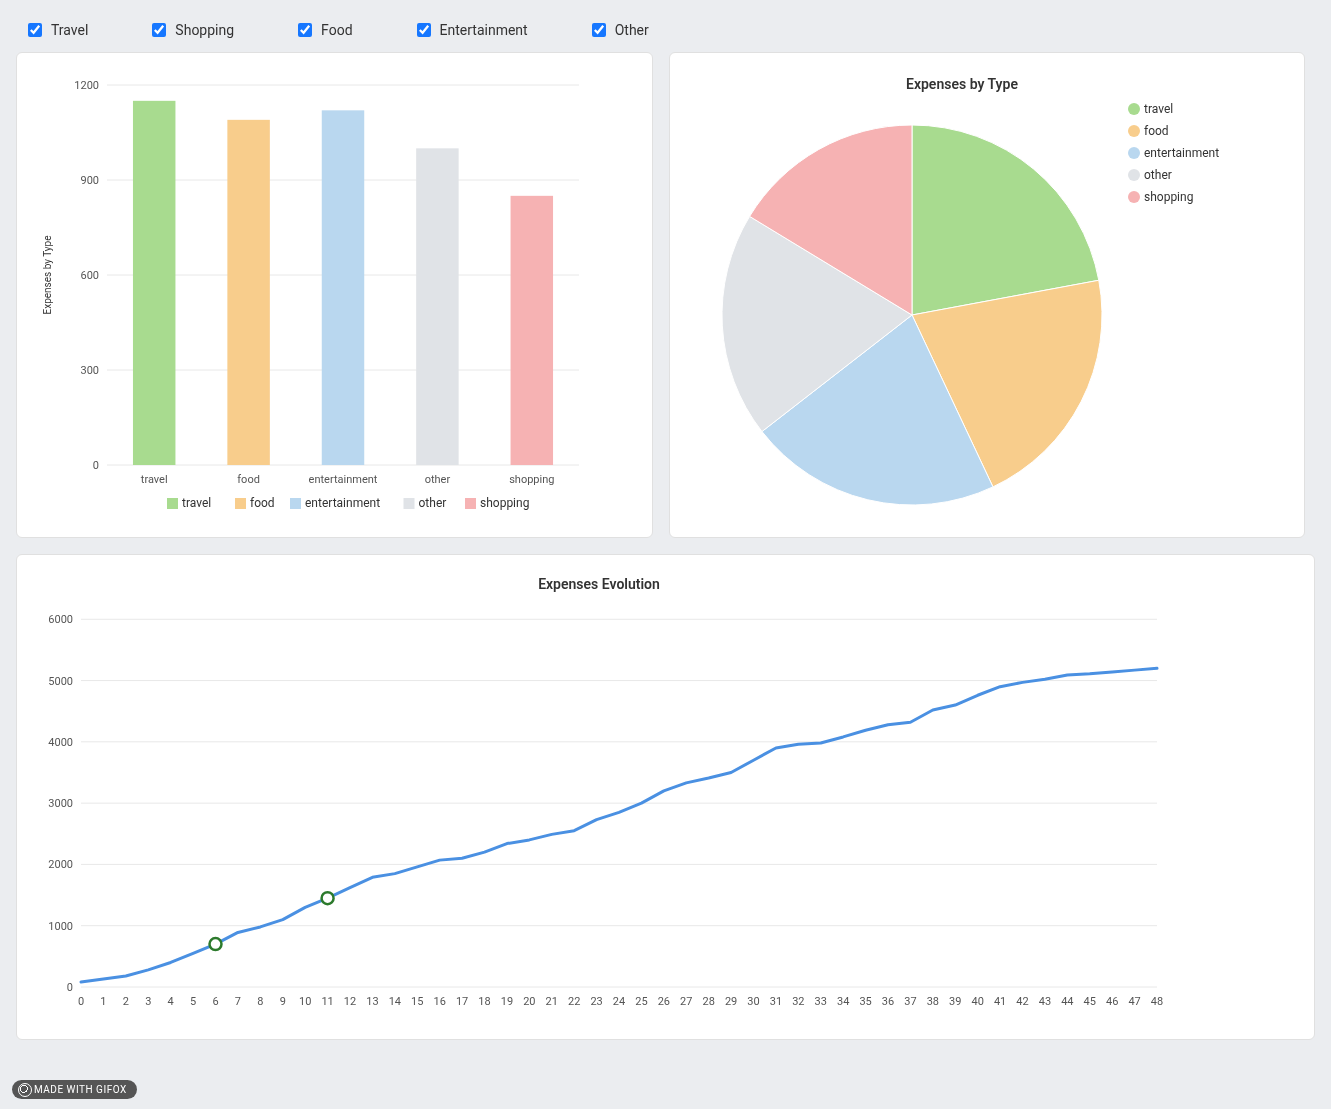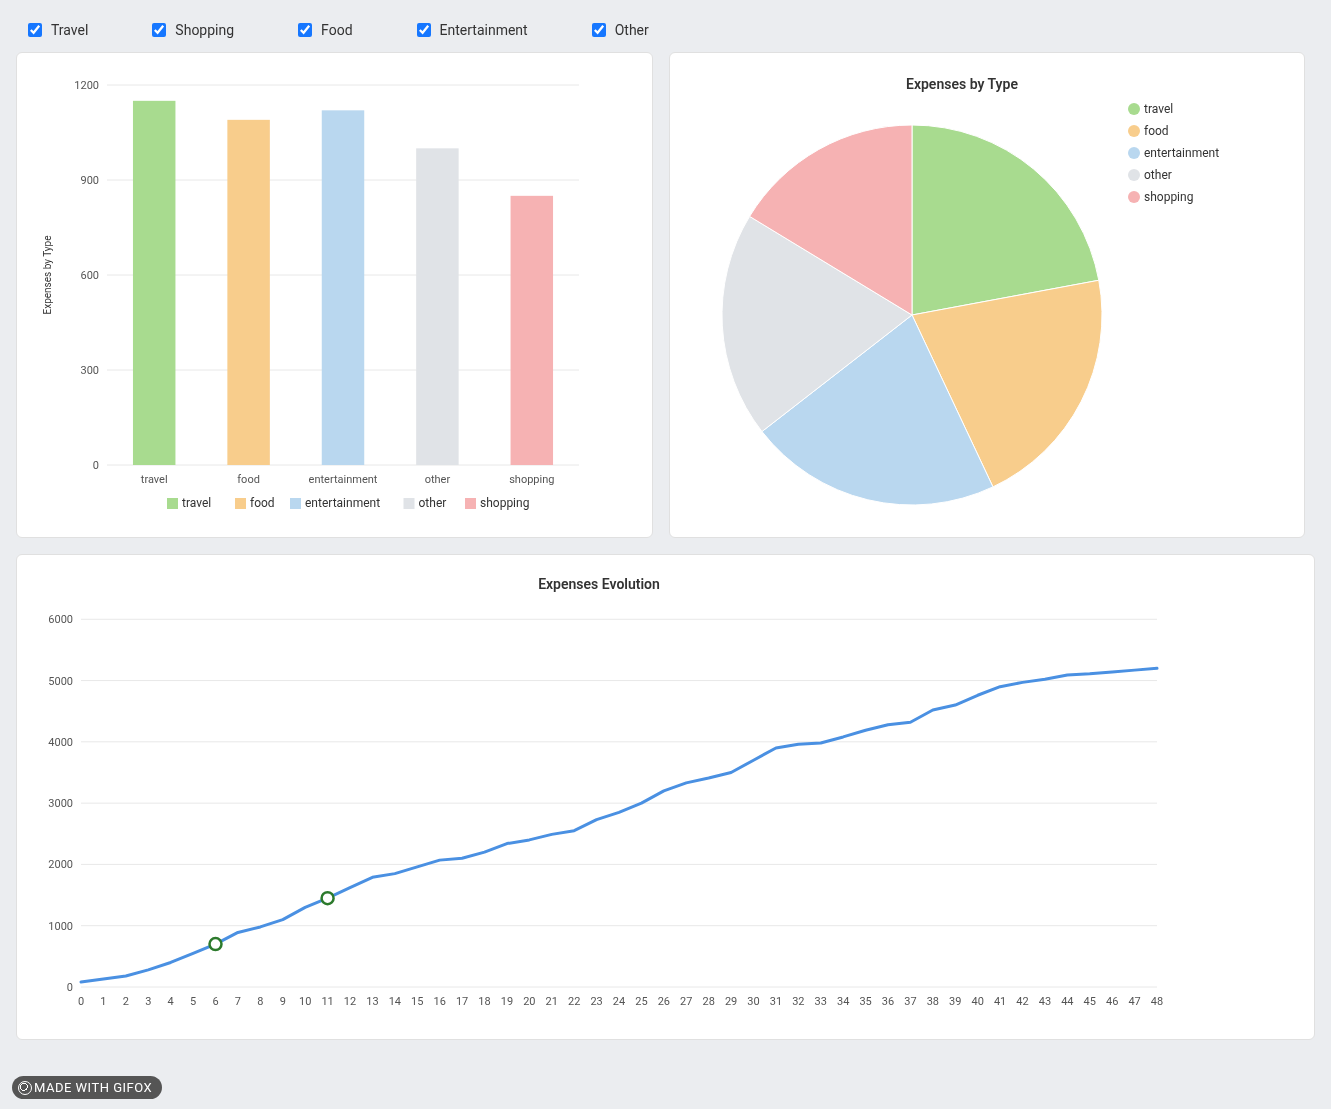--- a/index.html
+++ b/index.html
@@ -47,21 +47,21 @@
   .tick-label { font-size: 11px; fill: #555; }
   .legend { font-size: 12px; fill: #333; }
   .title { font-size: 14px; font-weight: 600; fill: #333; }
   .ylabel { font-size: 10px; fill: #333; }
   .gifox-badge {
     position: fixed;
     left: 12px;
     bottom: 10px;
     background: #555;
     color: #fff;
-    font-size: 13px;
+    font-size: 10px;
     padding: 4px 10px 4px 22px;
     border-radius: 999px;
     letter-spacing: 0.5px;
     display: flex;
     align-items: center;
   }
   .gifox-badge::before {
     content: "";
     position: absolute;
     left: 6px;

